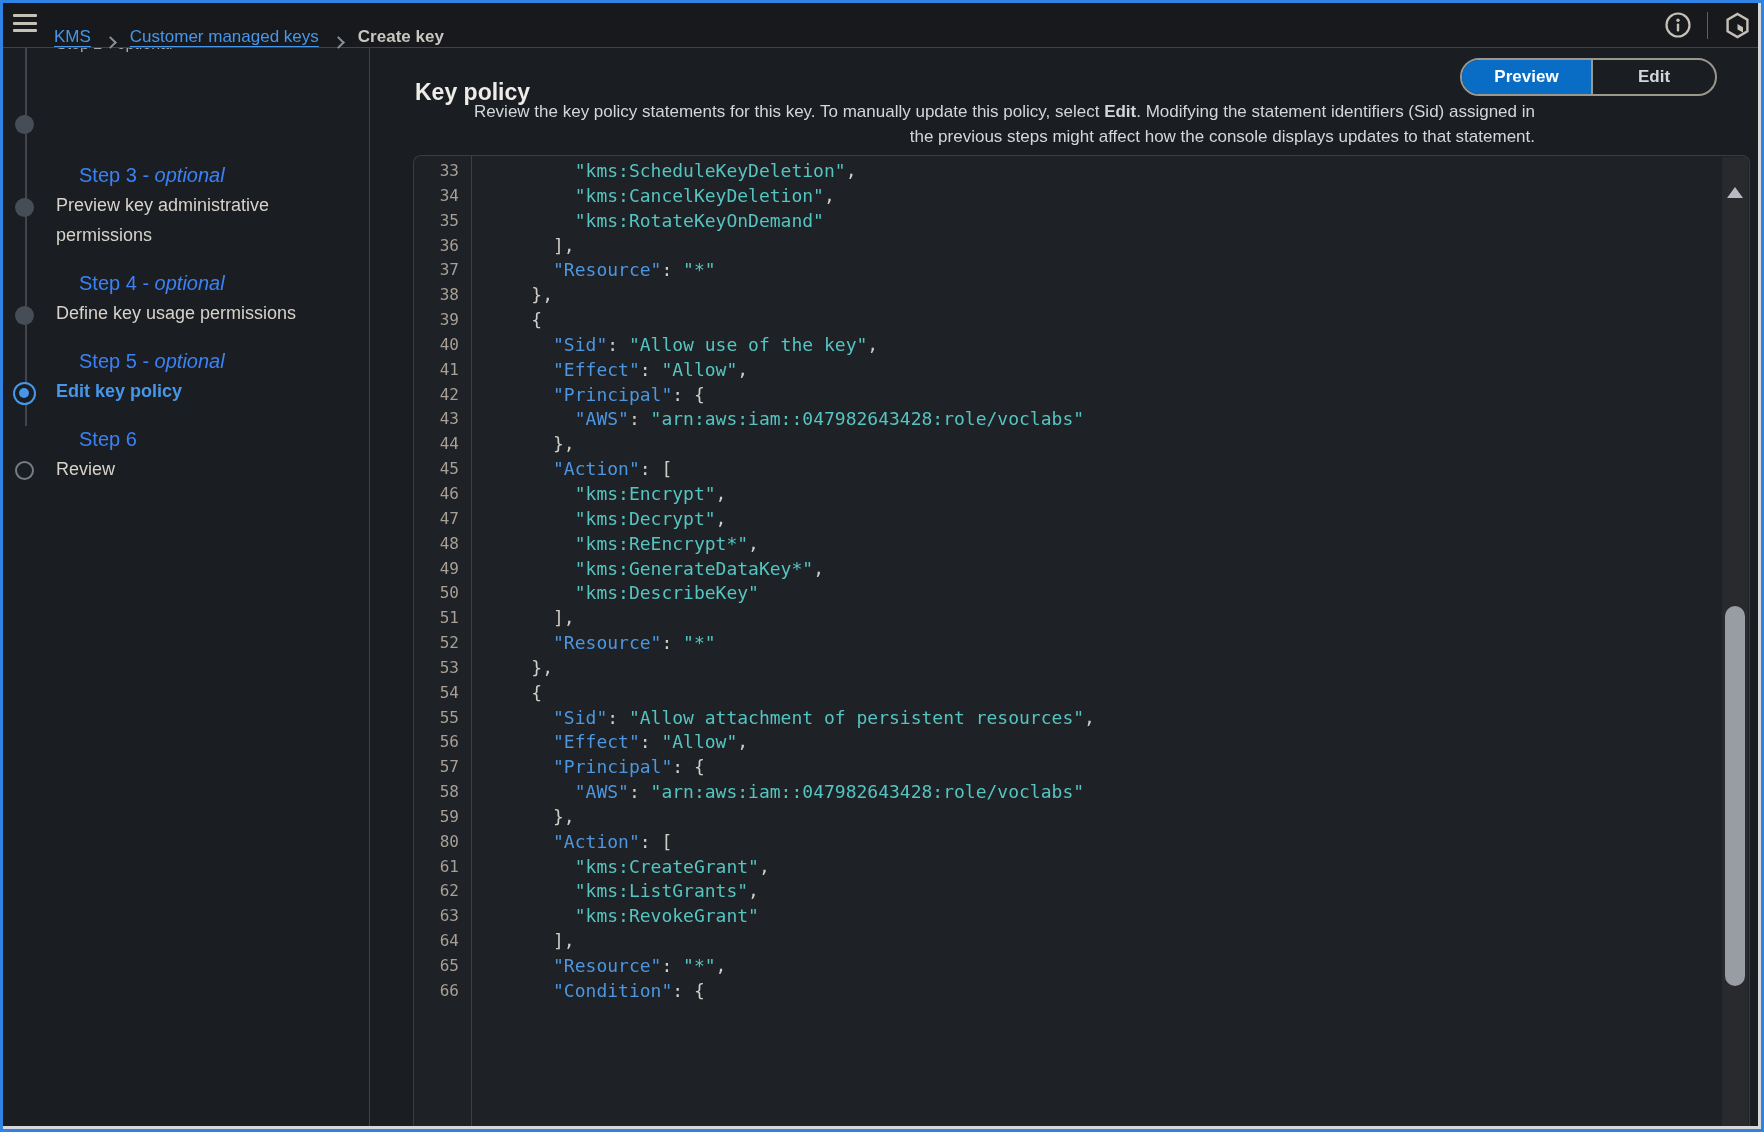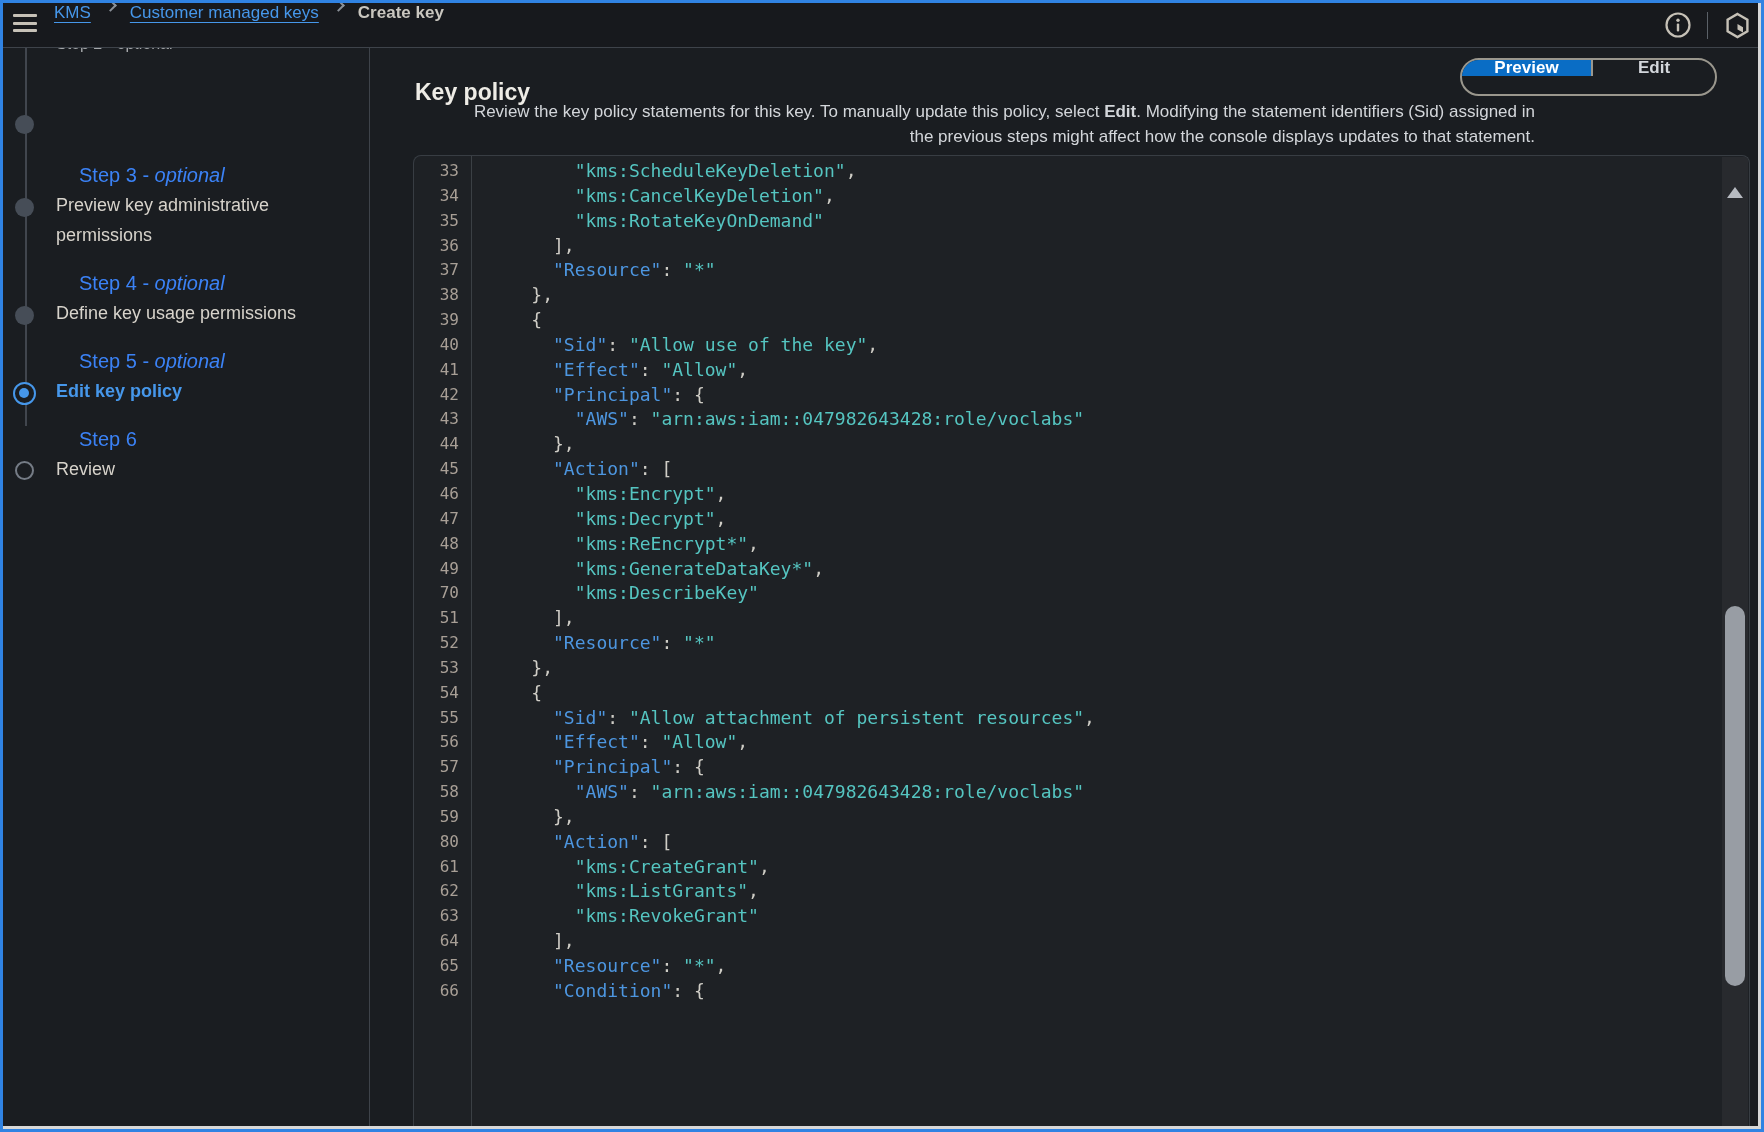--- a/index.html
+++ b/index.html
@@ -16,21 +16,21 @@
     overflow:hidden;
   }
 
   
   .topbar {
     position:absolute; left:0; right:0; top:0; height:45px;
     background:#17191d; border-bottom:1px solid #3e434a;
   }
   .hamburger { position:absolute; left:10px; top:11px; width:26px; height:22px; cursor:pointer; }
   .hamburger span { display:block; width:24px; height:3px; background:#c6c1b7; margin:0 0 4.5px 0; border-radius:1px; }
-  .crumbs { position:absolute; left:51px; top:0; height:44px; display:flex; align-items:flex-start; gap:15px; }
+  .crumbs { position:absolute; left:51px; top:0; height:44px; display:flex; align-items:flex-end; gap:15px; }
   .crumb-link { color:#4697ea; font-size:17px; text-decoration:underline; text-underline-offset:4px; cursor:pointer; }
   .crumb-sep { width:9px; height:9px; border-top:2.5px solid #8a9098; border-right:2.5px solid #8a9098; transform:rotate(45deg); margin-top:-2px; }
   .crumb-current { color:#c9c6bf; font-size:17px; font-weight:700; }
   .topbar-right { position:absolute; right:6px; top:0; height:44px; display:flex; align-items:center; gap:14px; }
   .icon-btn { width:30px; height:30px; display:flex; align-items:center; justify-content:center; cursor:pointer; }
   .tb-divider { width:1px; height:27px; background:#5b6168; }
 
   
   .sidebar { position:absolute; left:0; top:45px; width:366px; bottom:0; }
   .v-divider { position:absolute; left:366px; top:45px; bottom:0; width:1px; background:#3e434a; }
@@ -46,21 +46,21 @@
   .dot-active::after { content:""; position:absolute; left:4px; top:4px; width:10px; height:10px; border-radius:50%; background:#4697ea; }
   .dot-todo { left:12px; width:19px; height:19px; border:2px solid #757c86; background:#1a1d21; }
   .step-meta { position:absolute; left:53px; font-size:20px; line-height:22px; color:#3b82f6;margin-left:23px; }
   .step-meta em { font-style:italic; }
   .step-title { position:absolute; left:53px; width:300px; font-size:18px; line-height:30px; color:#d7d3cb; cursor:pointer; }
   .step-title.active { color:#4697ea; font-weight:700; }
 
   
   .page-title { position:absolute; left:45px; top:31px; font-size:23px; font-weight:700; color:#eeece6; }
   .toggle { position:absolute; right:41px; top:10px; height:38px; display:flex; border:2px solid #9a978d; border-radius:19px; overflow:hidden; background:transparent; }
-  .toggle .seg { height:16px; display:flex; align-items:center; justify-content:center; font-size:17px; font-weight:700; cursor:pointer; }
+  .toggle .seg { height:34px; display:flex; align-items:center; justify-content:center; font-size:17px; font-weight:700; cursor:pointer; }
   .seg-preview { width:129px; background:#0a6dc5; color:#ffffff; }
   .seg-edit { width:124px; background:transparent; color:#d3d7dc; border-left:2px solid #9a978d; }
   .desc { position:absolute; left:45px; top:51px; font-size:17px; line-height:25px; color:#d3d6da; width:1120px;text-align:right; }
   .desc b { font-weight:700; }
 
   
   .editor {
     position:absolute; left:43px; top:107px; width:1337px; bottom:0;
     background:#1e2125; border:1px solid #383d43; border-bottom:none;
     border-radius:8px 8px 0 0; overflow:hidden;
@@ -178,21 +178,21 @@
             <div class="ln">40</div>
             <div class="ln">41</div>
             <div class="ln">42</div>
             <div class="ln">43</div>
             <div class="ln">44</div>
             <div class="ln">45</div>
             <div class="ln">46</div>
             <div class="ln">47</div>
             <div class="ln">48</div>
             <div class="ln">49</div>
-            <div class="ln">70</div>
+            <div class="ln">50</div>
             <div class="ln">51</div>
             <div class="ln">52</div>
             <div class="ln">53</div>
             <div class="ln">54</div>
             <div class="ln">55</div>
             <div class="ln">56</div>
             <div class="ln">57</div>
             <div class="ln">58</div>
             <div class="ln">59</div>
             <div class="ln">80</div>

